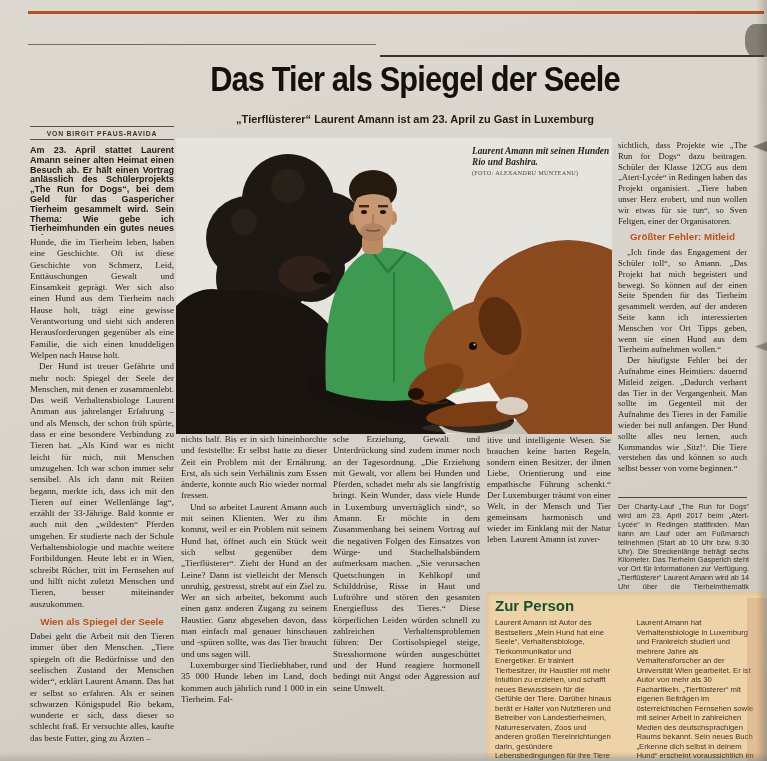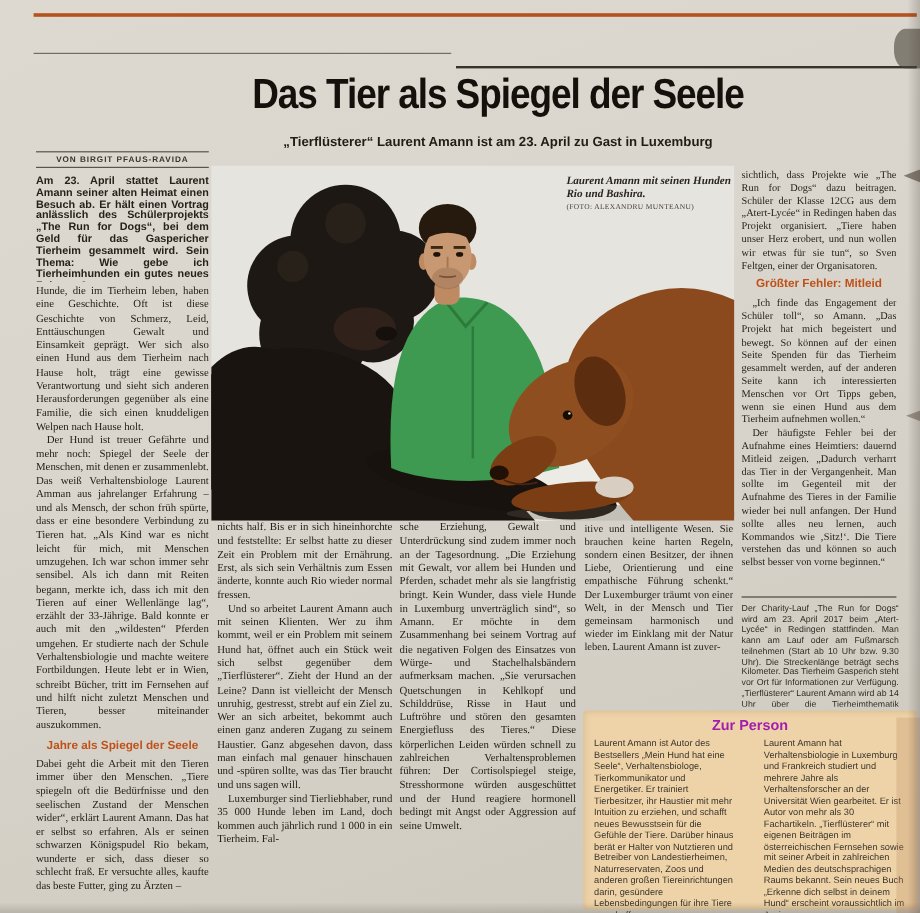--- a/index.html
+++ b/index.html
@@ -42,22 +42,22 @@
     font-family:"Liberation Sans",sans-serif;font-size:7.3px;line-height:8.9px;
     text-align:justify;color:#332d26;}
   .photo{left:176px;top:138px;width:436px;height:296px;}
   .photo svg{display:block;}
   .caption{left:472px;top:146px;width:138px;text-align:left;
     font-style:italic;font-weight:bold;font-size:9.3px;line-height:11px;color:#2a241d;}
   .credit{font-style:normal;font-weight:normal;font-size:6.2px;letter-spacing:.3px;
     line-height:9px;color:#463f36;}
   .personbox{left:486px;top:592px;width:278px;height:166px;background:#eed3a8;
     border-radius:3px;padding:5px 9px 6px;box-shadow:0 0 6px rgba(140,100,60,.25) inset;}
-  .pb-title{text-align:center;font-family:"Liberation Sans",sans-serif;font-weight:bold;
-    font-size:12px;color:#a21caf;margin-bottom:4px;}
+  .pb-title{font-family:"Liberation Sans",sans-serif;font-weight:bold;
+    font-size:15px;color:#14532d;margin-bottom:4px;}
   .pb-cols{display:flex;gap:23px;}
   .pb-col{flex:1 1 0;font-family:"Liberation Sans",sans-serif;font-size:7.7px;
     line-height:9.5px;text-align:left;color:#3a342b;}
   .scan-edge{right:0;top:0;width:11px;height:761px;
     background:linear-gradient(to right,rgba(50,42,34,0),rgba(50,42,34,.22));}
   .scan-corner{left:745px;top:24px;width:22px;height:33px;background:#4a4238;
     border-radius:45% 0 0 45%;opacity:.6;}
   .scan-mark1{left:753px;top:141px;width:14px;height:11px;background:#55493c;opacity:.65;
     clip-path:polygon(0 50%,100% 0,100% 100%);}
   .scan-mark2{left:755px;top:342px;width:12px;height:9px;background:#5a4e40;opacity:.5;
@@ -79,21 +79,21 @@
 
   <h1 class="abs headline">Das Tier als Spiegel der Seele</h1>
   <div class="abs subtitle">„Tierflüsterer“ Laurent Amann ist am 23. April zu Gast in Luxemburg</div>
 
   <div class="abs byline">VON BIRGIT PFAUS-RAVIDA</div>
   <div class="abs lead">Am 23. April stattet Laurent Amann seiner alten Heimat einen Besuch ab. Er hält einen Vortrag anlässlich des Schülerprojekts „The Run for Dogs“, bei dem Geld für das Gaspericher Tierheim gesammelt wird. Sein Thema: Wie gebe ich Tierheimhunden ein gutes neues Zuhause?</div>
 
   <div class="abs col col1">
     <p>Hunde, die im Tierheim leben, haben eine Geschichte. Oft ist diese Geschichte von Schmerz, Leid, Enttäuschungen Gewalt und Einsamkeit geprägt. Wer sich also einen Hund aus dem Tierheim nach Hause holt, trägt eine gewisse Verantwortung und sieht sich anderen Herausforderungen gegenüber als eine Familie, die sich einen knuddeligen Welpen nach Hause holt.</p>
     <p class="indent">Der Hund ist treuer Gefährte und mehr noch: Spiegel der Seele der Menschen, mit denen er zusammenlebt. Das weiß Verhaltensbiologe Laurent Amman aus jahrelanger Erfahrung – und als Mensch, der schon früh spürte, dass er eine besondere Verbindung zu Tieren hat. „Als Kind war es nicht leicht für mich, mit Menschen umzugehen. Ich war schon immer sehr sensibel. Als ich dann mit Reiten begann, merkte ich, dass ich mit den Tieren auf einer Wellenlänge lag“, erzählt der 33-Jährige. Bald konnte er auch mit den „wildesten“ Pferden umgehen. Er studierte nach der Schule Verhaltensbiologie und machte weitere Fortbildungen. Heute lebt er in Wien, schreibt Bücher, tritt im Fernsehen auf und hilft nicht zuletzt Menschen und Tieren, besser miteinander auszukommen.</p>
-    <h3 class="subhead">Jahre als Spiegel der Seele</h3>
+    <h3 class="subhead">Wien als Spiegel der Seele</h3>
     <p>Dabei geht die Arbeit mit den Tieren immer über den Menschen. „Tiere spiegeln oft die Bedürfnisse und den seelischen Zustand der Menschen wider“, erklärt Laurent Amann. Das hat er selbst so erfahren. Als er seinen schwarzen Königspudel Rio bekam, wunderte er sich, dass dieser so schlecht fraß. Er versuchte alles, kaufte das beste Futter, ging zu Ärzten –</p>
   </div>
 
   <div class="abs photo">
     <svg width="436" height="296" viewBox="0 0 436 296" xmlns="http://www.w3.org/2000/svg">
       <rect width="436" height="296" fill="#e6e4df"></rect>
       <rect y="228" width="436" height="68" fill="#edebe6"></rect>
       <g>
         <ellipse cx="130" cy="290" rx="122" ry="8" fill="rgba(100,92,80,0.32)"></ellipse>
         <circle cx="72" cy="100" r="42" fill="#1d1813"></circle>

